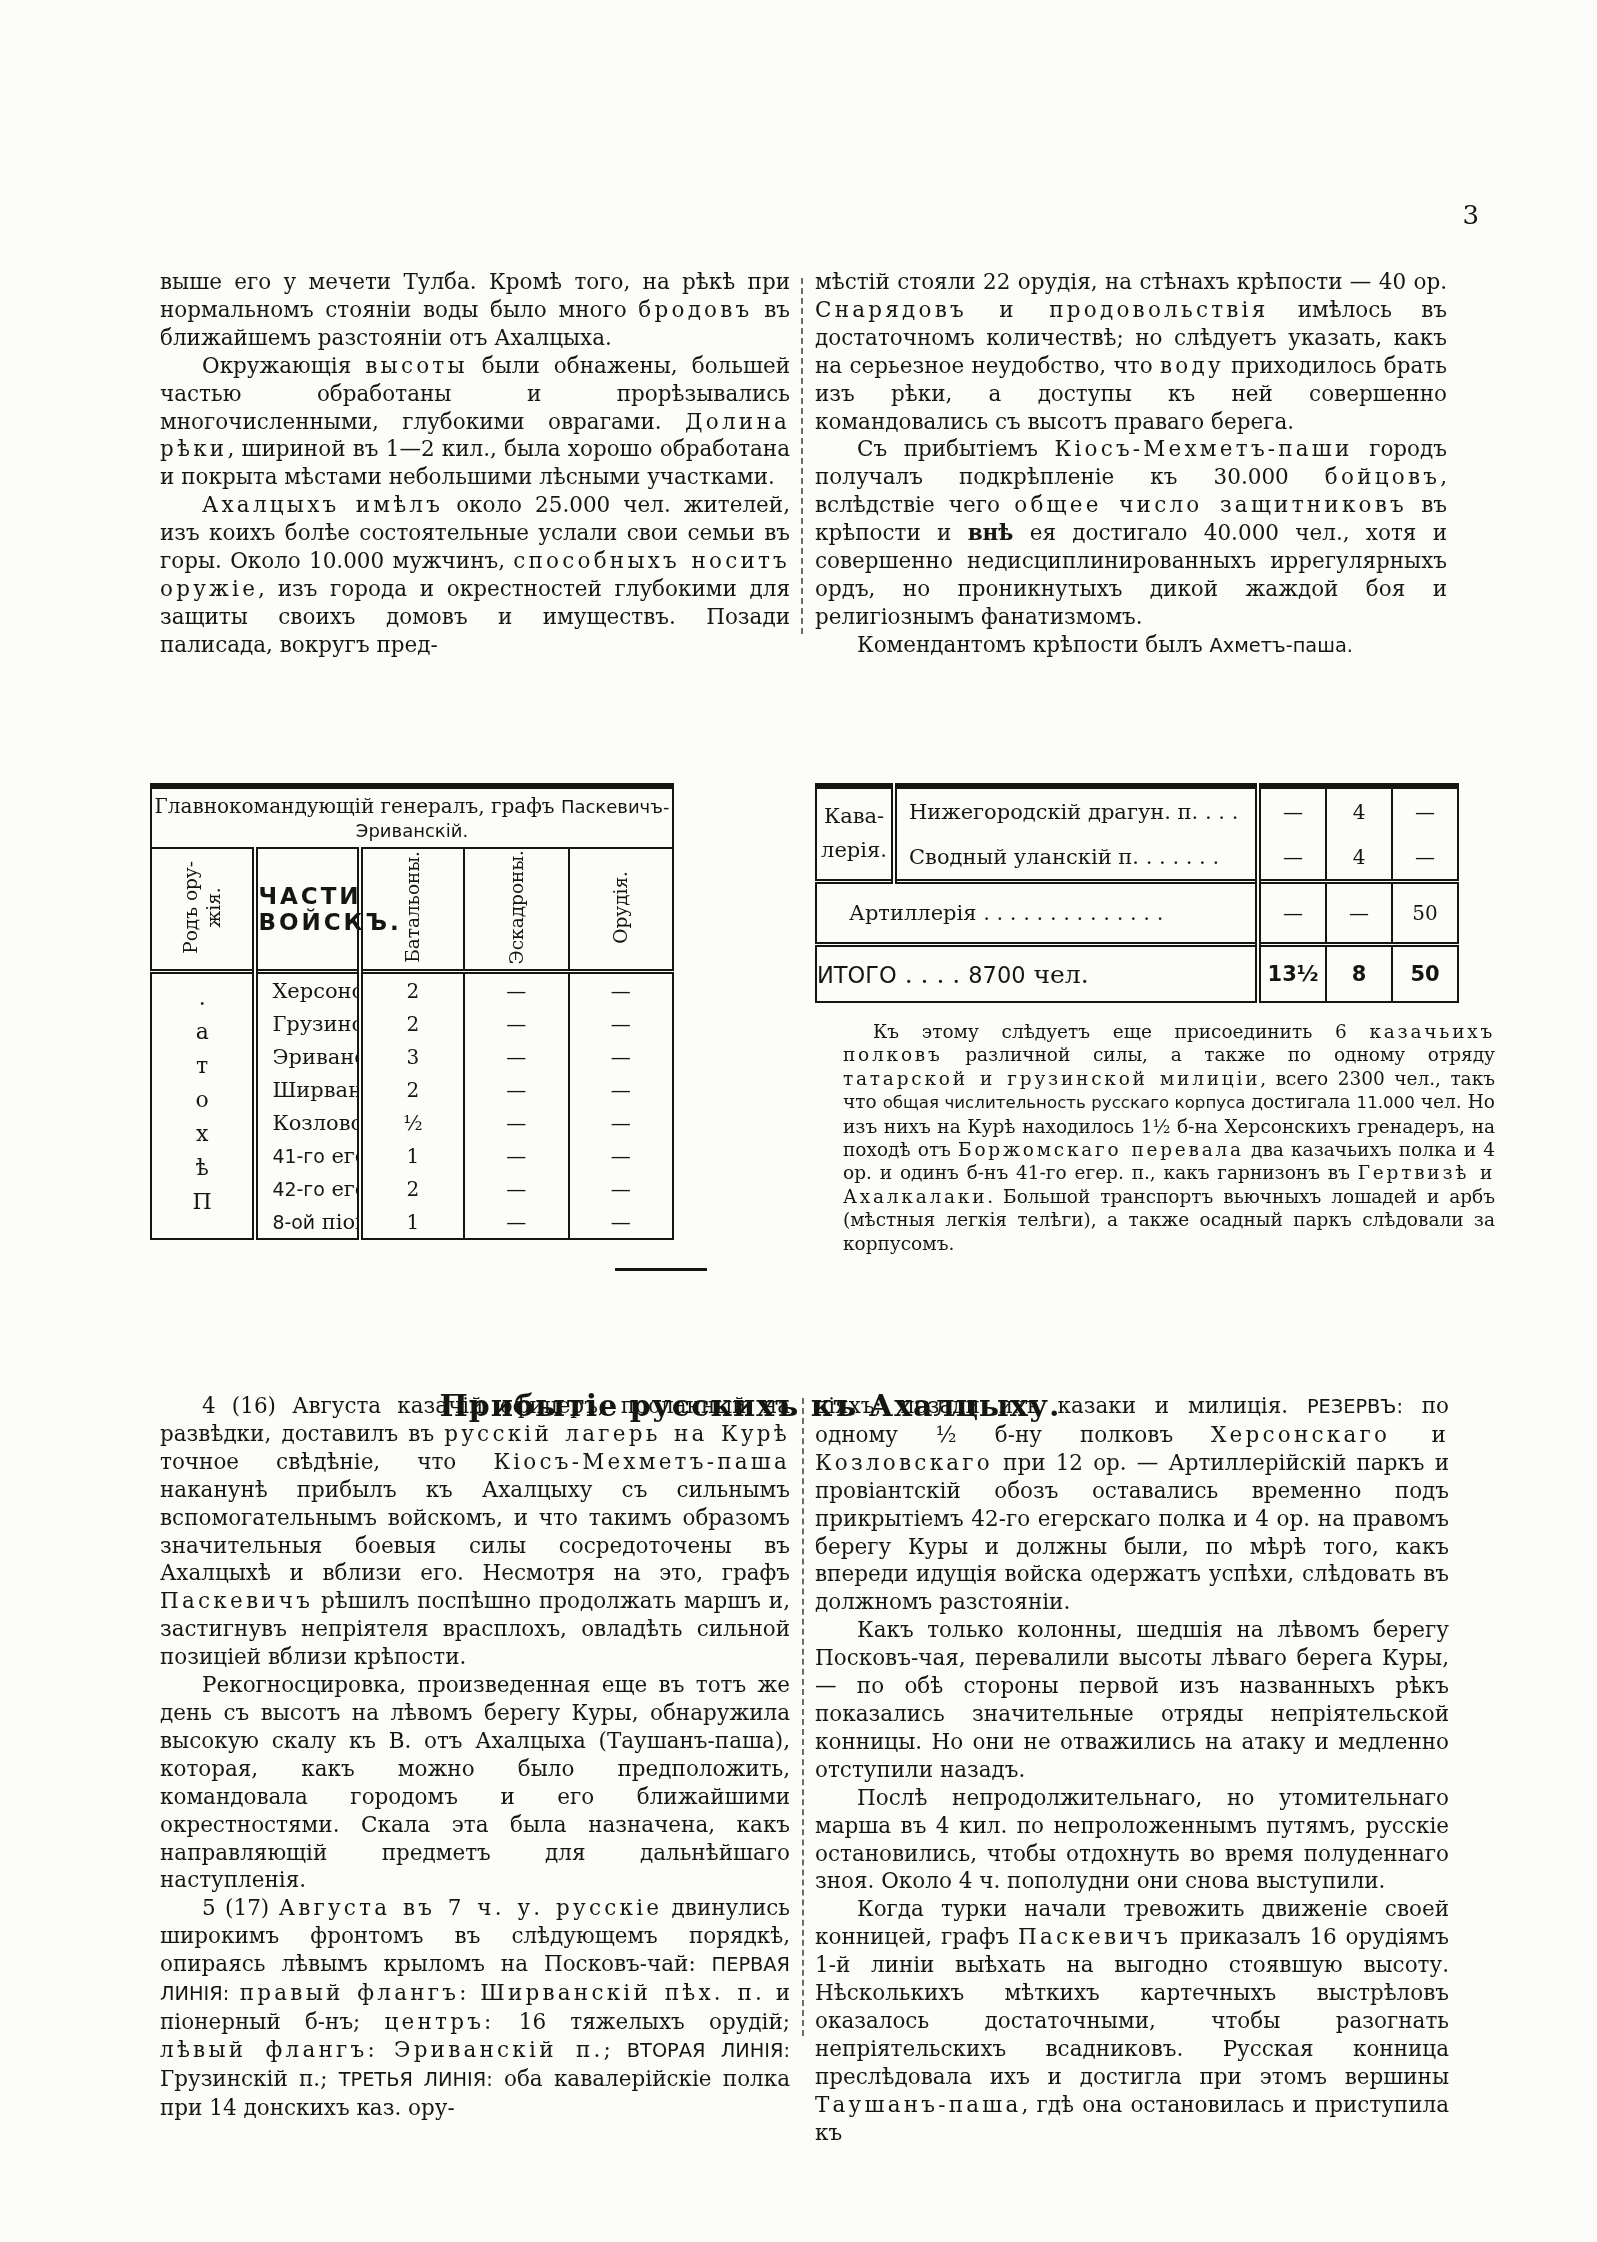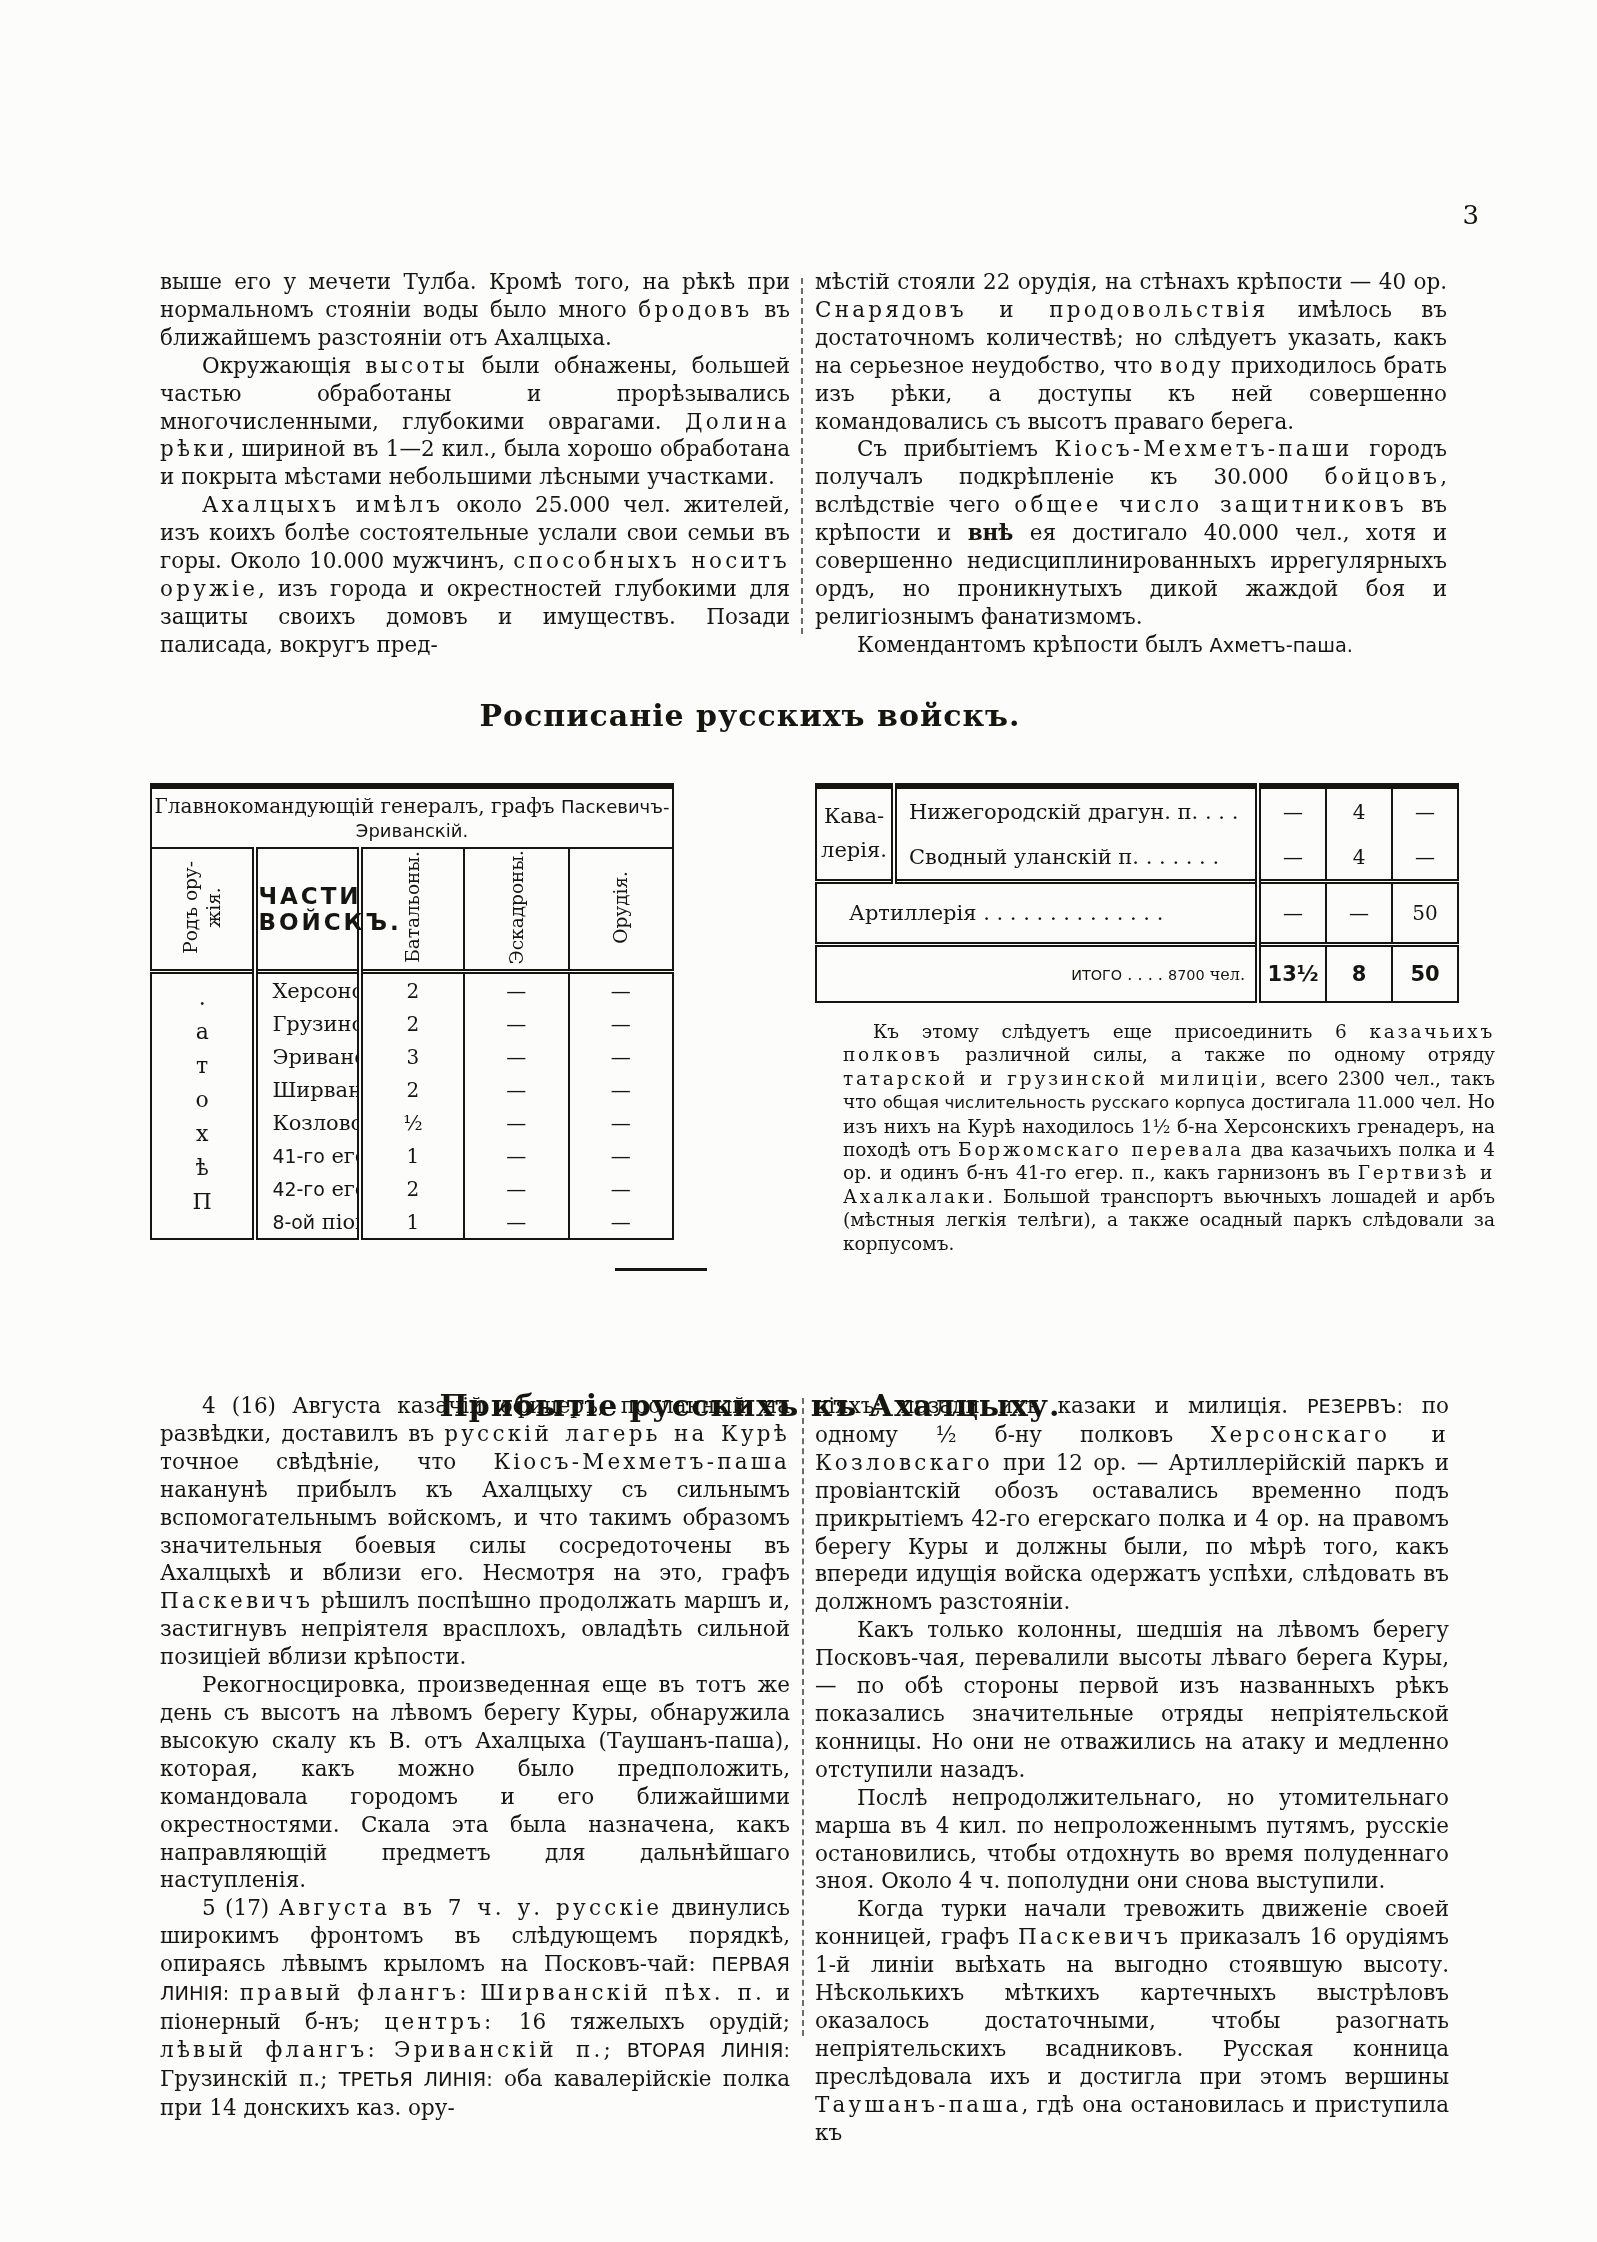--- a/index.html
+++ b/index.html
@@ -47,21 +47,21 @@
   .brow .name{text-align:left;padding-left:14px;white-space:nowrap;overflow:hidden;}
   .brow .num{text-align:center;font-size:20px;}
   
   .cav-label{font-size:19px;text-align:center;white-space:pre-line;line-height:1.6;border-right:6px double #17150f;width:74px;}
   .rrow td{height:45px;font-size:21px;}
   .rrow .name{text-align:left;padding-left:12px;border-right:6px double #17150f;white-space:nowrap;overflow:hidden;}
   .rrow .num,.artrow .num{text-align:center;font-size:20px;}
   .artrow td{height:58px;font-size:21px;border-top:5px double #17150f;}
   .artrow .name{padding-left:32px;border-right:6px double #17150f;white-space:nowrap;overflow:hidden;}
   .totrow td{height:54px;border-top:5px double #17150f;}
-  .totrow .name{text-align:right;padding-right:10px;font-size:16px;border-right:6px double #17150f;}
+  .totrow .name{padding-right:10px;font-size:25px;border-right:6px double #17150f;}
   .totrow .num{text-align:center;font-family:"DejaVu Sans",sans-serif;font-weight:bold;font-size:21px;}
   .note{position:absolute;left:843px;top:1020px;width:652px;font-size:18.5px;line-height:23.4px;}
   .note p{margin:0;text-align:justify;text-indent:30px;}
   .hr-short{position:absolute;left:615px;top:1268px;width:92px;border-top:3.5px solid #17150f;}
 </style>
 </head>
 <body>
 
 <div id="page">
 
@@ -74,21 +74,20 @@
     <p class="ind"><span>Окружающія </span><span class="sp">высоты</span><span> были обнажены, большей частью обработаны и прорѣзывались многочисленными, глубокими оврагами.  </span><span class="sp">Долина рѣки</span><span>, шириной въ 1—2 кил., была хорошо обработана и покрыта мѣстами небольшими лѣсными участками.</span></p>
     <p class="ind"><span class="sp">Ахалцыхъ имѣлъ</span><span> около 25.000 чел. жителей, изъ коихъ болѣе состоятельные услали свои семьи въ горы. Около 10.000 мужчинъ, </span><span class="sp">способныхъ носитъ оружіе</span><span>, изъ города и окрестностей глубокими для защиты своихъ домовъ и имуществъ.  Позади палисада, вокругъ пред-</span></p>
   </div>
 
   <div class="col col-tr">
     <p><span>мѣстій стояли 22 орудія, на стѣнахъ крѣпости — 40 ор. </span><span class="sp">Снарядовъ и продовольствія</span><span> имѣлось въ достаточномъ количествѣ; но слѣдуетъ указать, какъ на серьезное неудобство, что </span><span class="sp">воду</span><span> приходилось брать изъ рѣки, а доступы къ ней совершенно командовались съ высотъ праваго берега.</span></p>
     <p class="ind"><span>Съ прибытіемъ </span><span class="sp">Кіосъ-Мехметъ-паши</span><span> городъ получалъ подкрѣпленіе къ 30.000 </span><span class="sp">бойцовъ</span><span>, вслѣдствіе чего </span><span class="sp">общее число защитниковъ</span><span> въ крѣпости и </span><span class="bold">внѣ</span><span> ея достигало 40.000 чел., хотя и совершенно недисциплинированныхъ иррегулярныхъ ордъ, но проникнутыхъ дикой жаждой боя и религіознымъ фанатизмомъ.</span></p>
     <p class="ind"><span>Комендантомъ крѣпости былъ </span><span class="bsans">Ахметъ-паша.</span></p>
   </div>
 
-  <div class="heading h-roster">Росписаніе русскихъ войскъ.</div>
 
   <div class="tblwrap tbl-left">
     <table class="roster">
       <tbody>
           <tr>
         <td class="commander-cell" colspan="5"><span><span>Главнокомандующій генералъ, графъ </span><span class="bsans">Паскевичъ-Эриванскій.</span></span></td>
       </tr>
       <tr class="colheads">
         <td class="c-rod"><span class="vert">Родъ ору-
 жія.</span></td>

